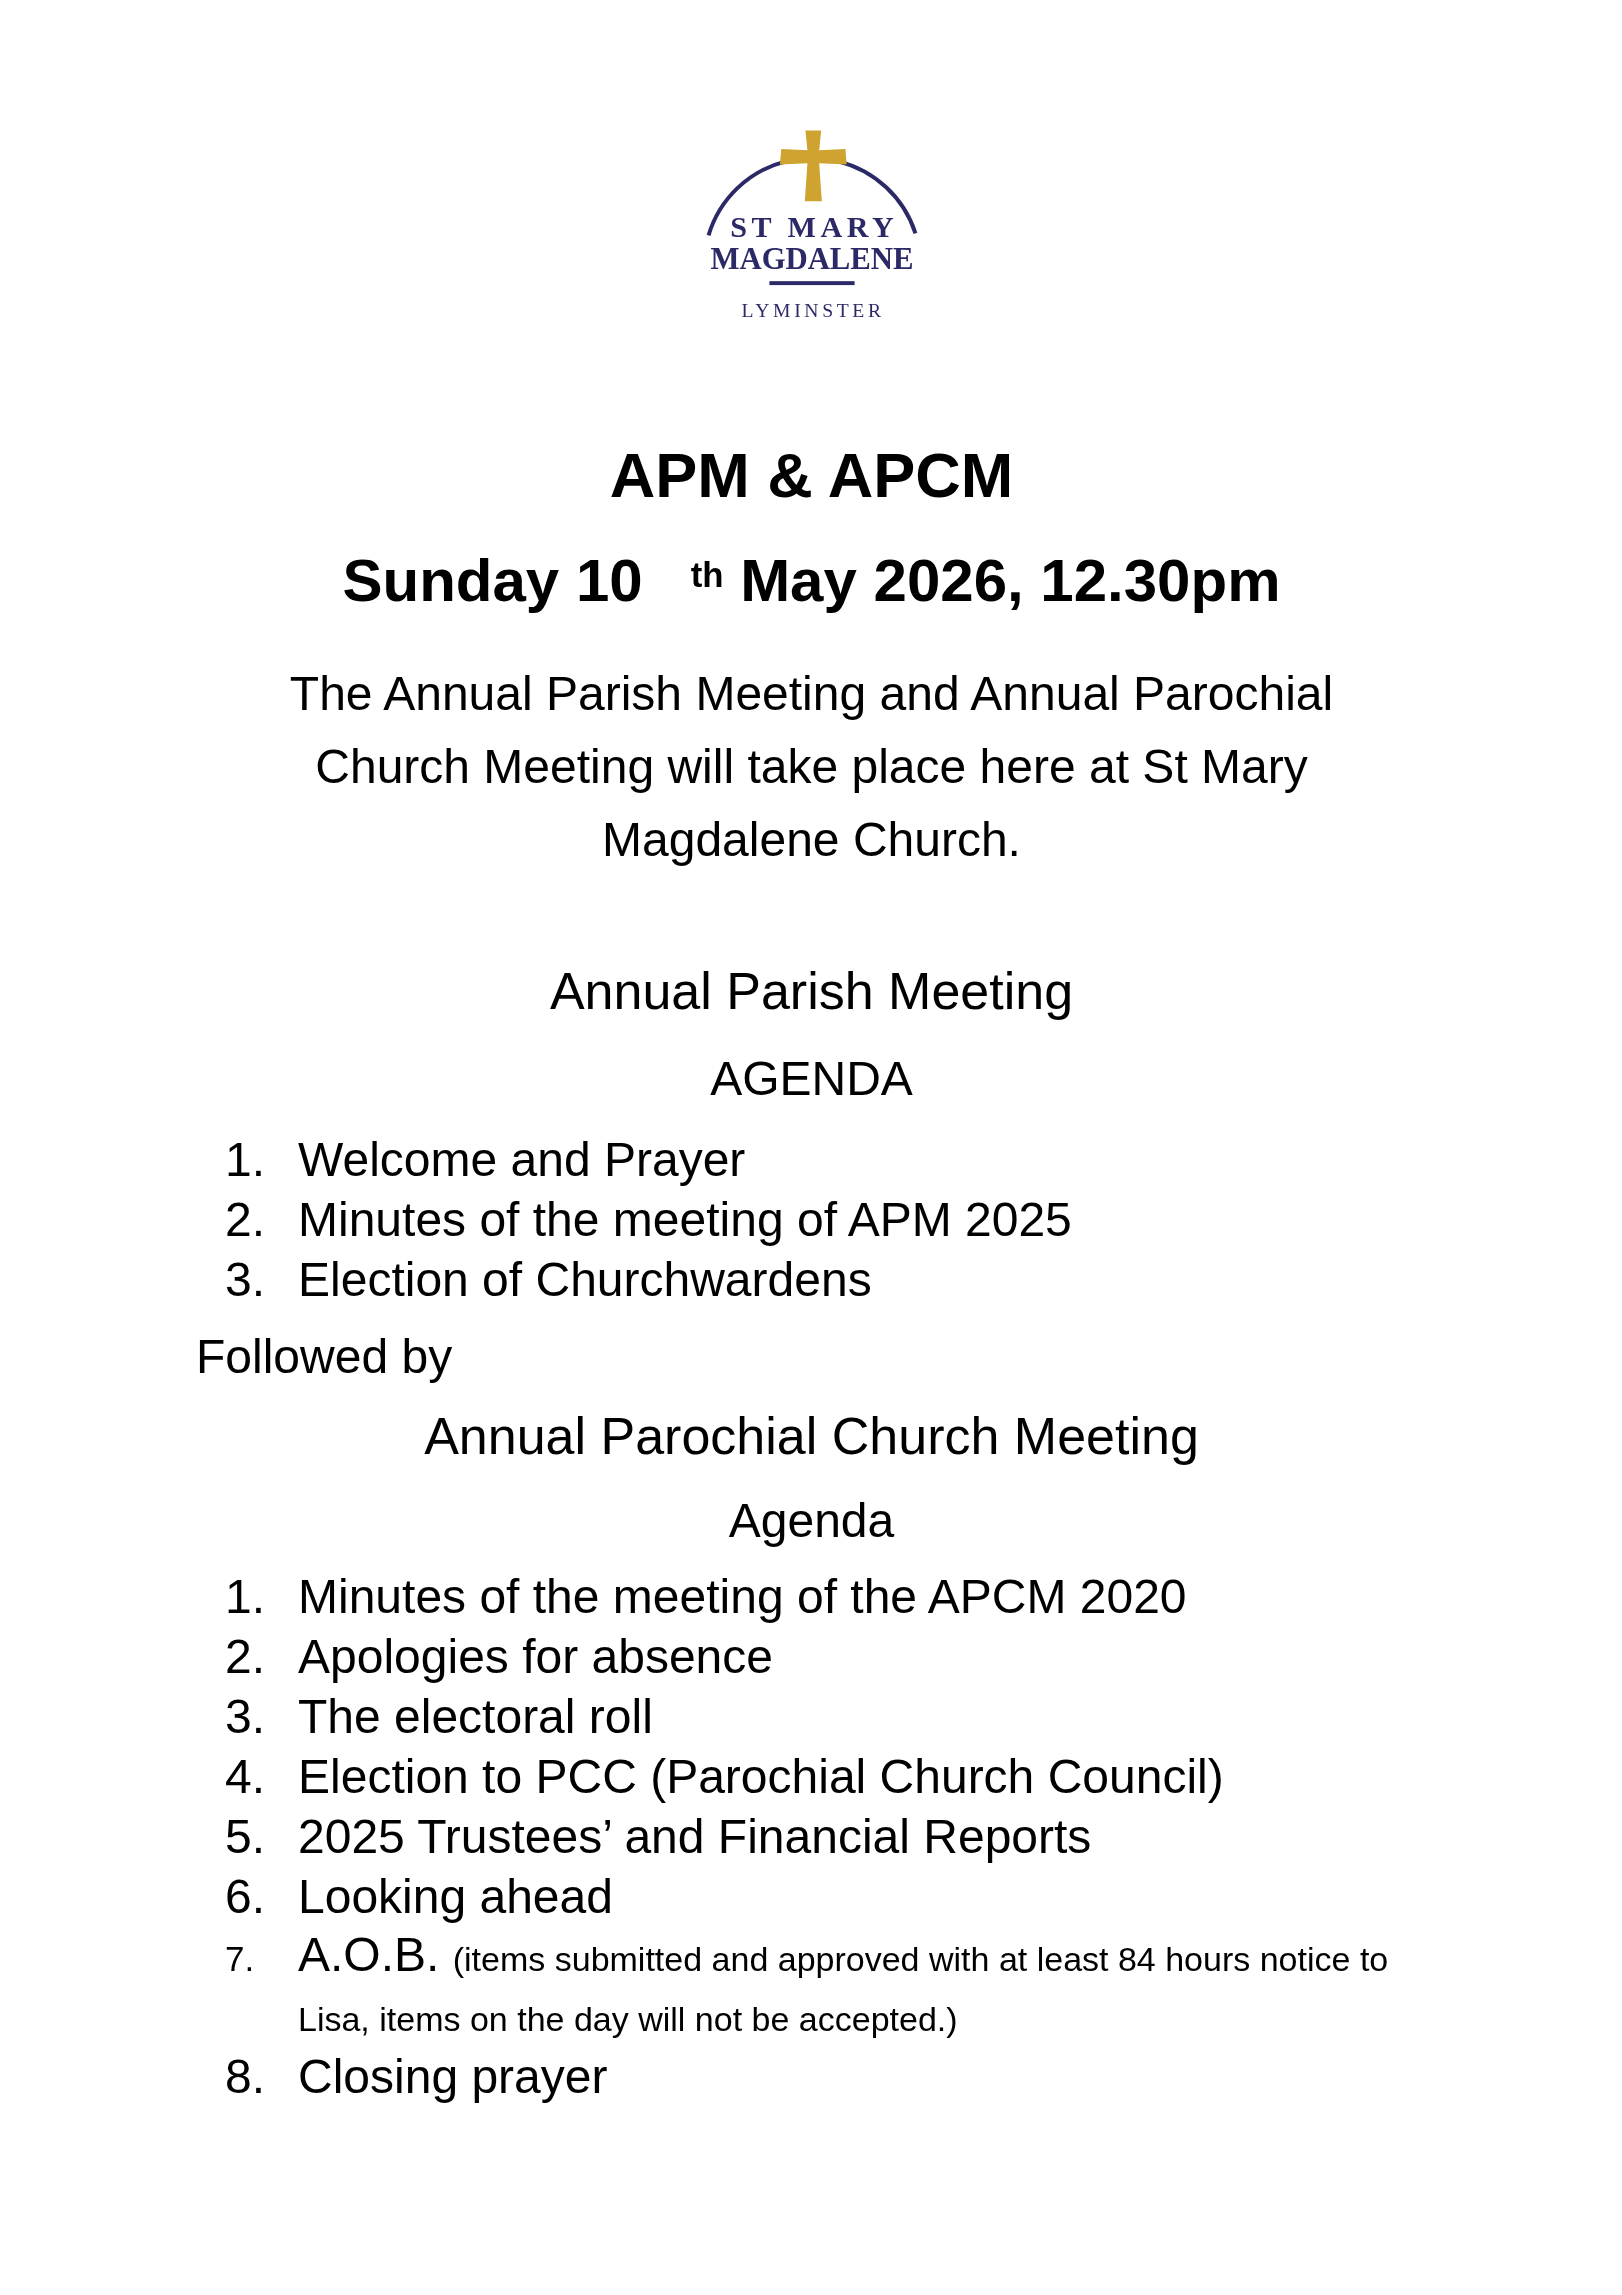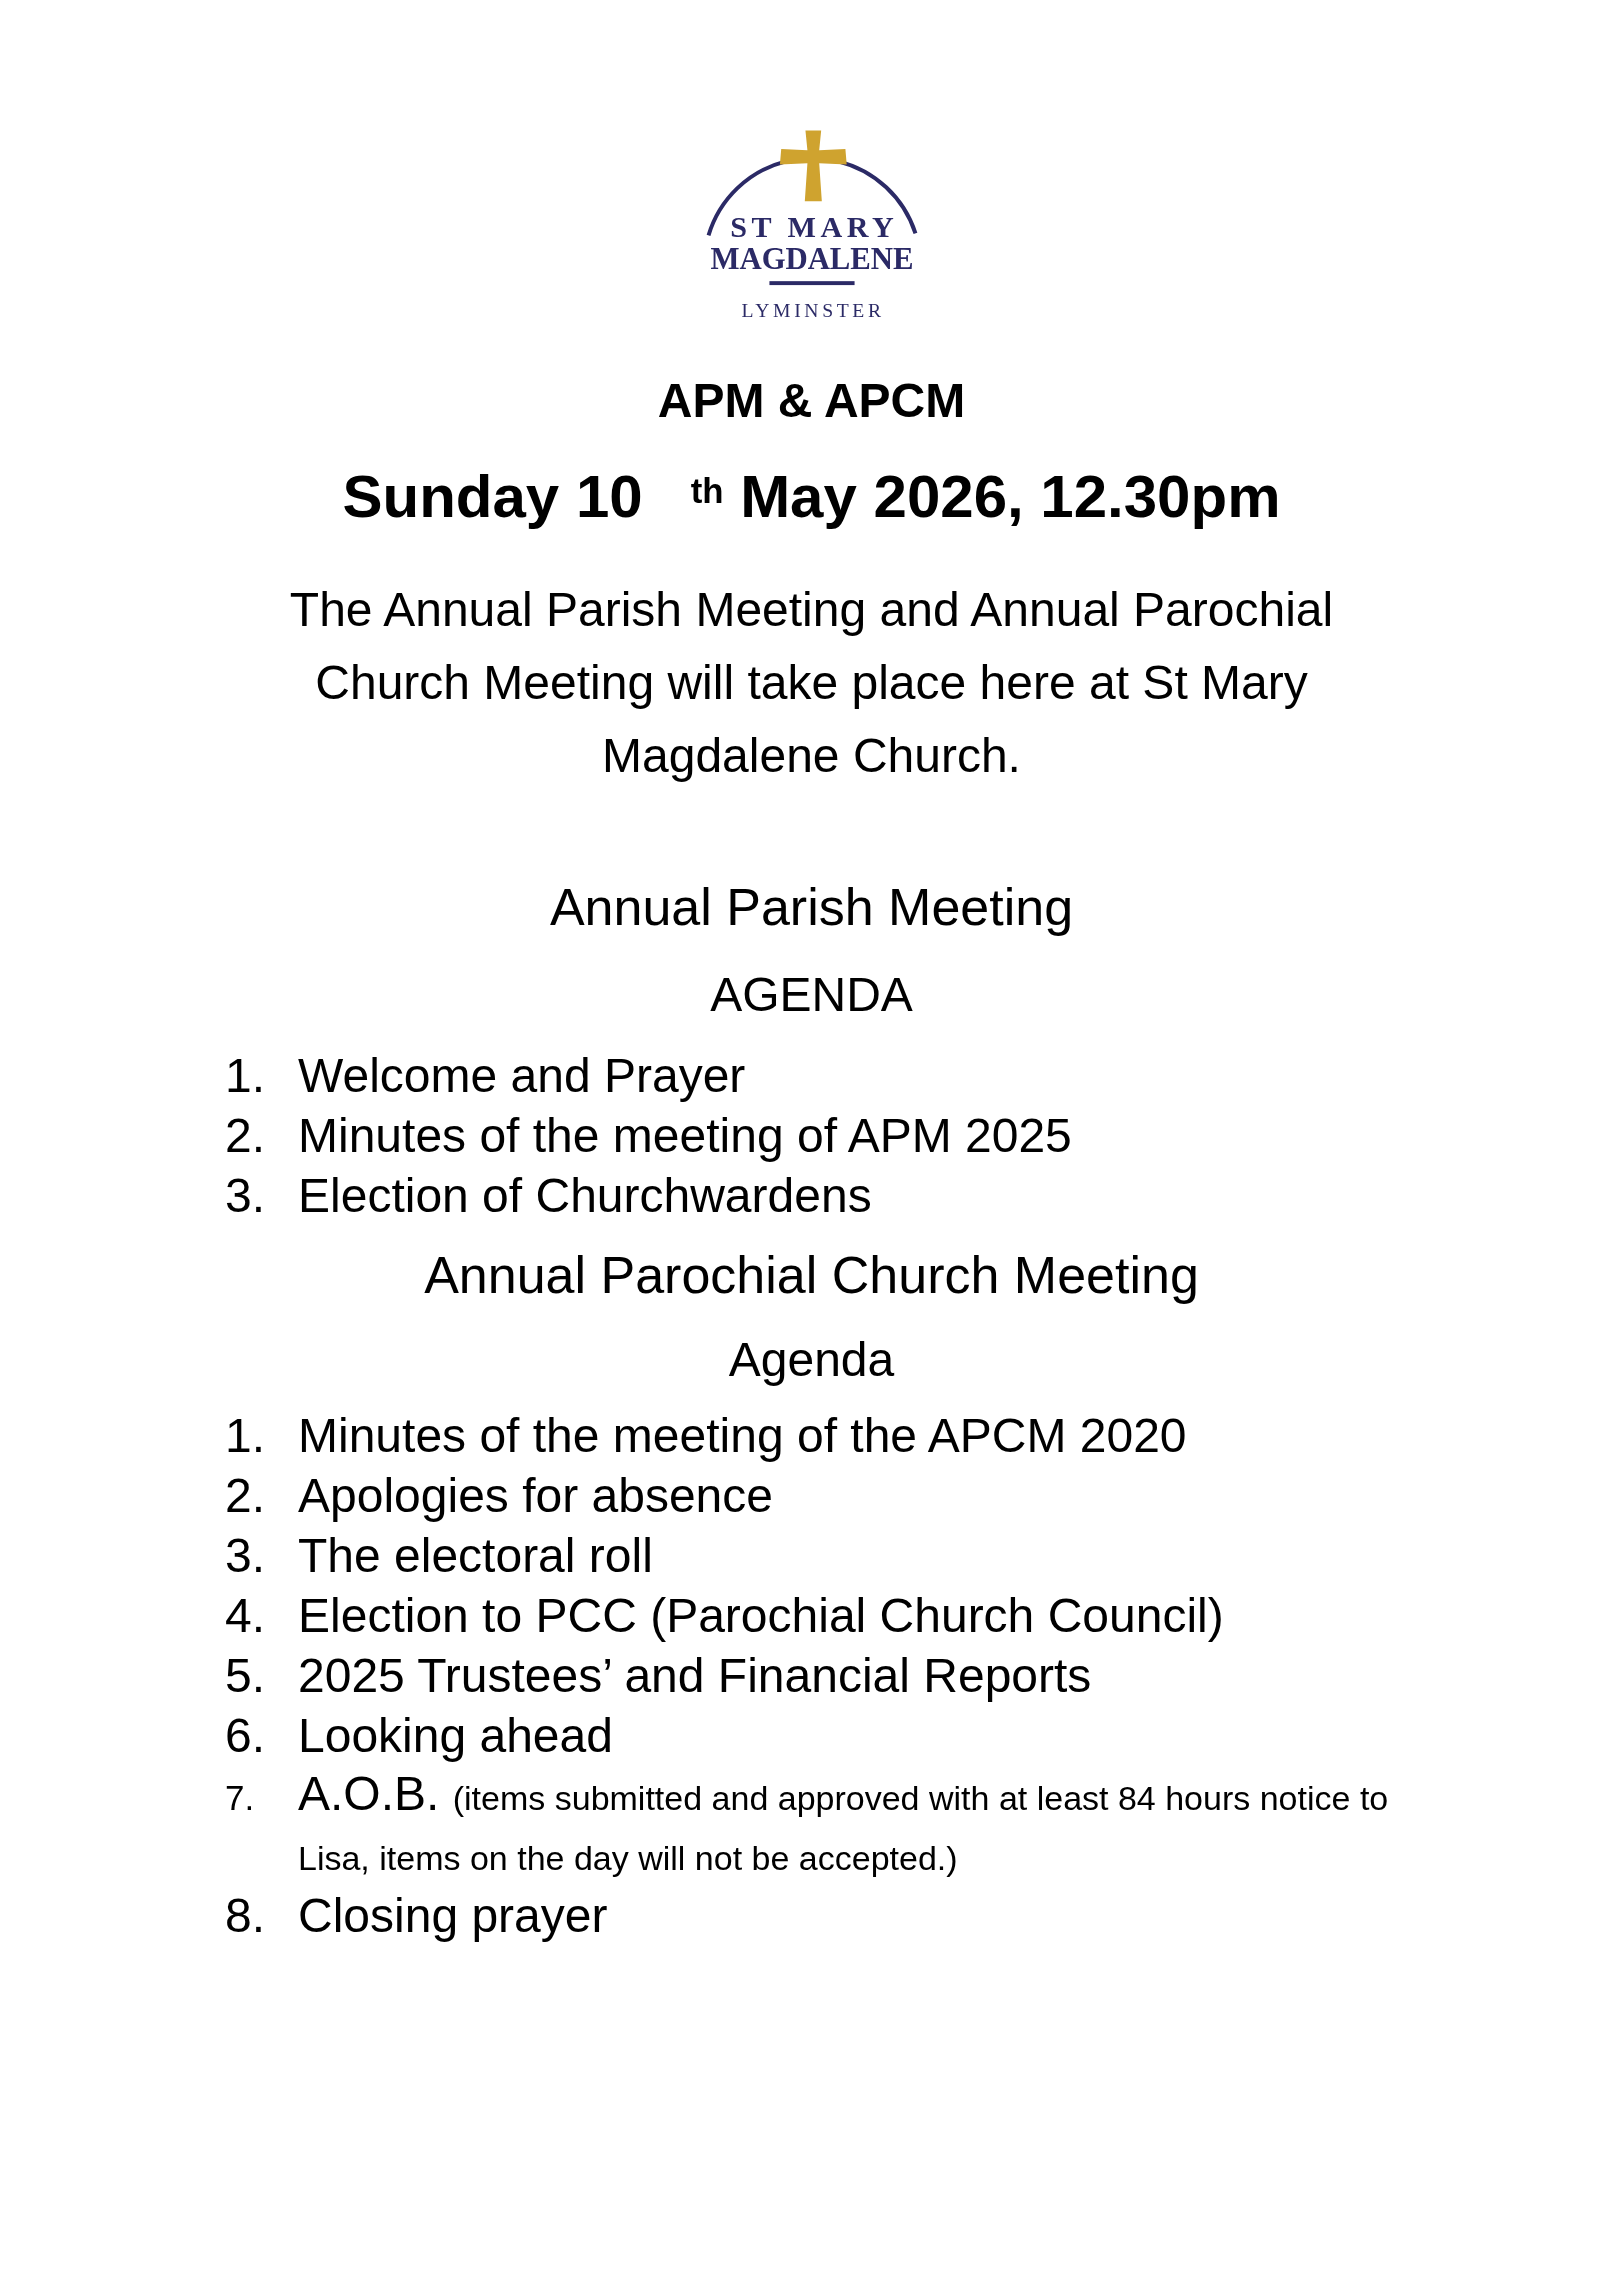--- a/index.html
+++ b/index.html
@@ -19,22 +19,22 @@
     font-family: "Liberation Serif", serif;
     font-weight: bold;
     text-anchor: middle;
   }
   .logo .line1 { font-size: 46px; }
   .logo .line2 { font-size: 47px; }
   .logo .loc   { font-size: 30px; font-weight: normal; letter-spacing: 2px; }
   
   h1, h2, h3 { margin: 0; }
   .title {
-    font-size: 48px; font-weight: bold; text-align: center;
-    line-height: 1.2; margin-top: 45px;
+    font-size: 63px; font-weight: bold; text-align: center;
+    line-height: 1.2; margin-top: 111px;
   }
   .date-heading {
     font-size: 60px; font-weight: bold; text-align: center;
     line-height: 1.2; margin-top: 31px;
   }
   .date-heading sup {
     font-size: 58%; vertical-align: baseline;
     position: relative; top: -0.38em; margin-left: 48px;
   }
   .intro {
@@ -97,20 +97,21 @@
     <div class="row">
       <span class="num">2.</span>
       <span class="txt">Minutes of the meeting of APM 2025</span>
     </div>
     <div class="row">
       <span class="num">3.</span>
       <span class="txt">Election of Churchwardens</span>
     </div>
   </div>
 
+  <p class="followed">Followed by</p>
 
   <h3 class="section-heading apcm-heading">Annual Parochial Church Meeting</h3>
   <div class="agenda-label second">Agenda</div>
 
   <div class="list second">
     <div class="row">
       <span class="num">1.</span>
       <span class="txt">Minutes of the meeting of the APCM 2020</span>
     </div>
     <div class="row">

